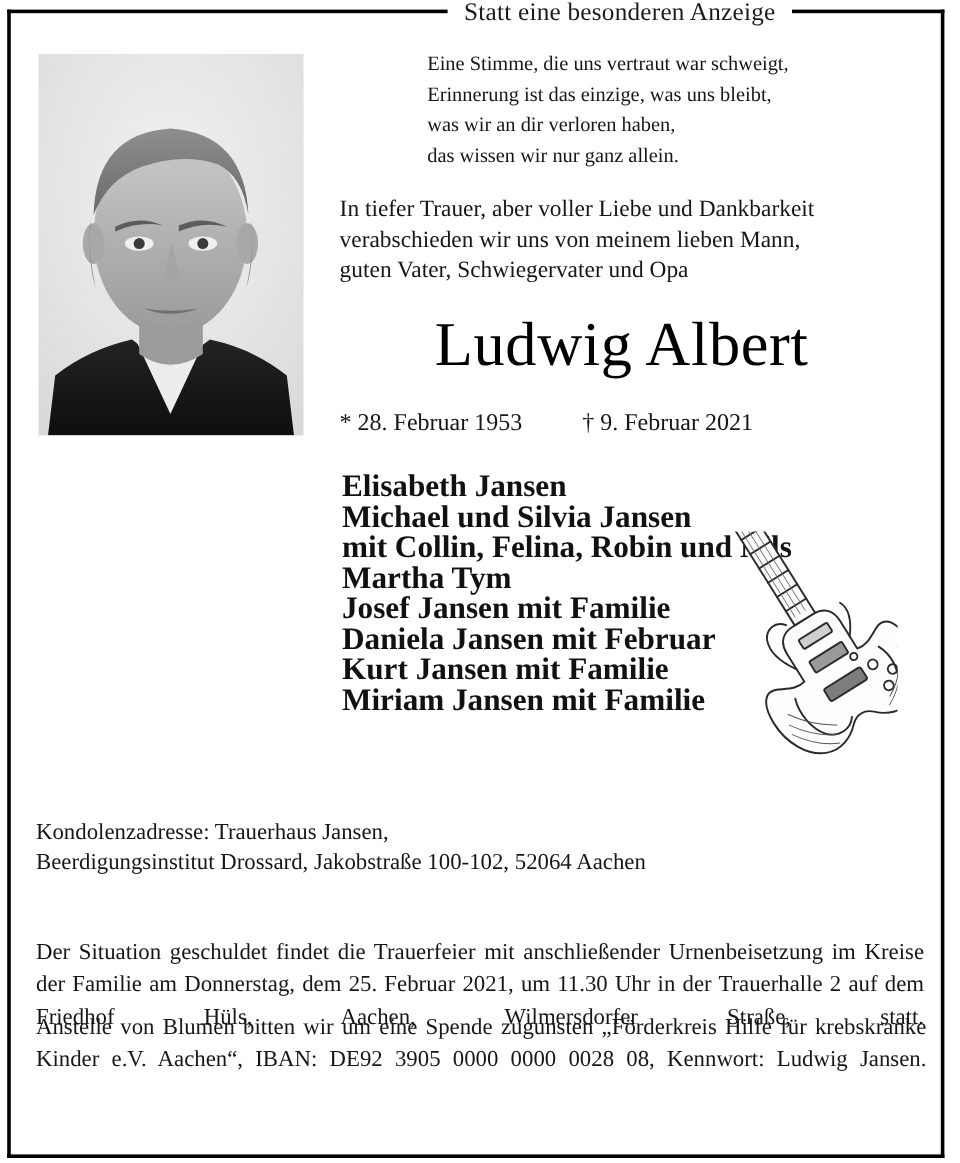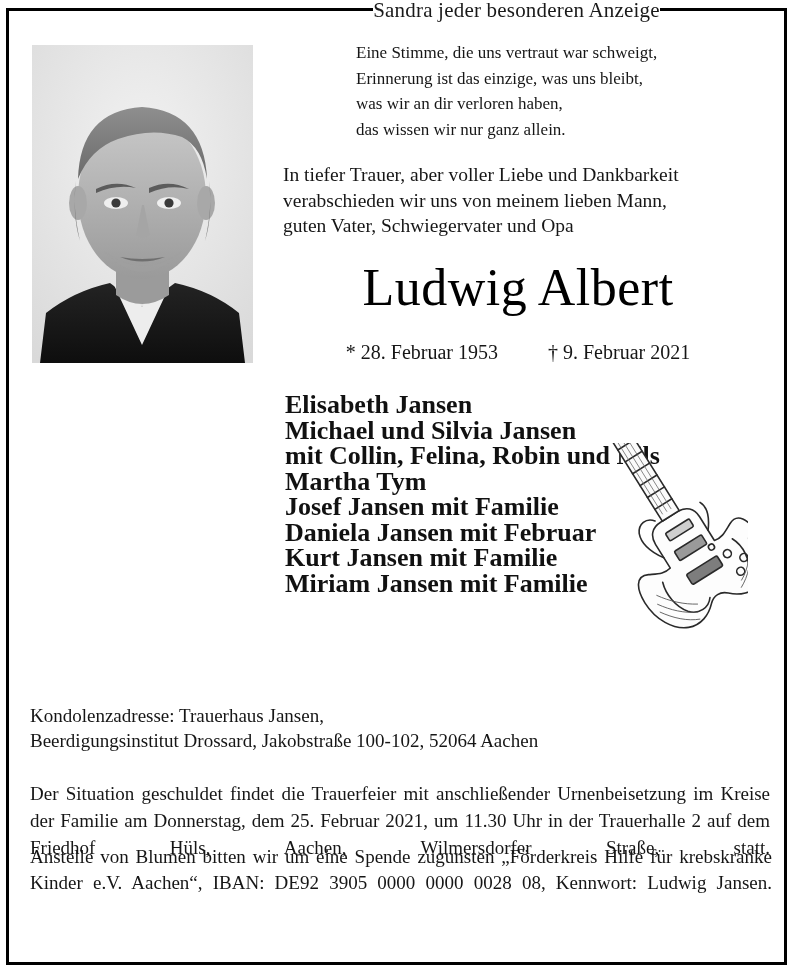--- a/index.html
+++ b/index.html
@@ -95,21 +95,20 @@
     color: #000000;
     white-space: nowrap;
   }
 
   .dates {
     position: absolute;
     left: 283px;
     top: 340px;
     width: 470px;
     display: flex;
-    justify-content: center;
     gap: 50px;
     font-size: 20px;
     line-height: 24px;
     color: #161616;
     white-space: nowrap;
   }
 
   .family {
     position: absolute;
     left: 285px;
@@ -129,21 +128,21 @@
     top: 443px;
     width: 160px;
     height: 220px;
   }
   .guitar svg { display: block; width: 100%; height: 100%; }
 
   
   .condolence {
     position: absolute;
     left: 30px;
-    top: 703px;
+    top: 681px;
     width: 720px;
     font-size: 19px;
     line-height: 25px;
     color: #161616;
     white-space: pre-line;
   }
   .ceremony {
     position: absolute;
     left: 30px;
     top: 780px;
@@ -175,21 +174,21 @@
 <body>
 
 <div class="notice">
 
   <div class="frame-top-left"></div>
   <div class="frame-top-right"></div>
   <div class="frame-left"></div>
   <div class="frame-right"></div>
   <div class="frame-bottom"></div>
 
-  <div class="header-title">Sandra jeder besonderen Anzeige</div>
+  <div class="header-title">Statt eine besonderen Anzeige</div>
 
   <div class="portrait">
     <svg viewBox="0 0 221 318" preserveAspectRatio="none" aria-hidden="true">
       <defs>
         <radialGradient id="bg" cx="50%" cy="35%" r="80%">
           <stop offset="0%" stop-color="#f2f2f2"></stop>
           <stop offset="100%" stop-color="#d9d9d9"></stop>
         </radialGradient>
         <linearGradient id="skin" x1="0" y1="0" x2="0" y2="1">
           <stop offset="0%" stop-color="#c9c9c9"></stop>

